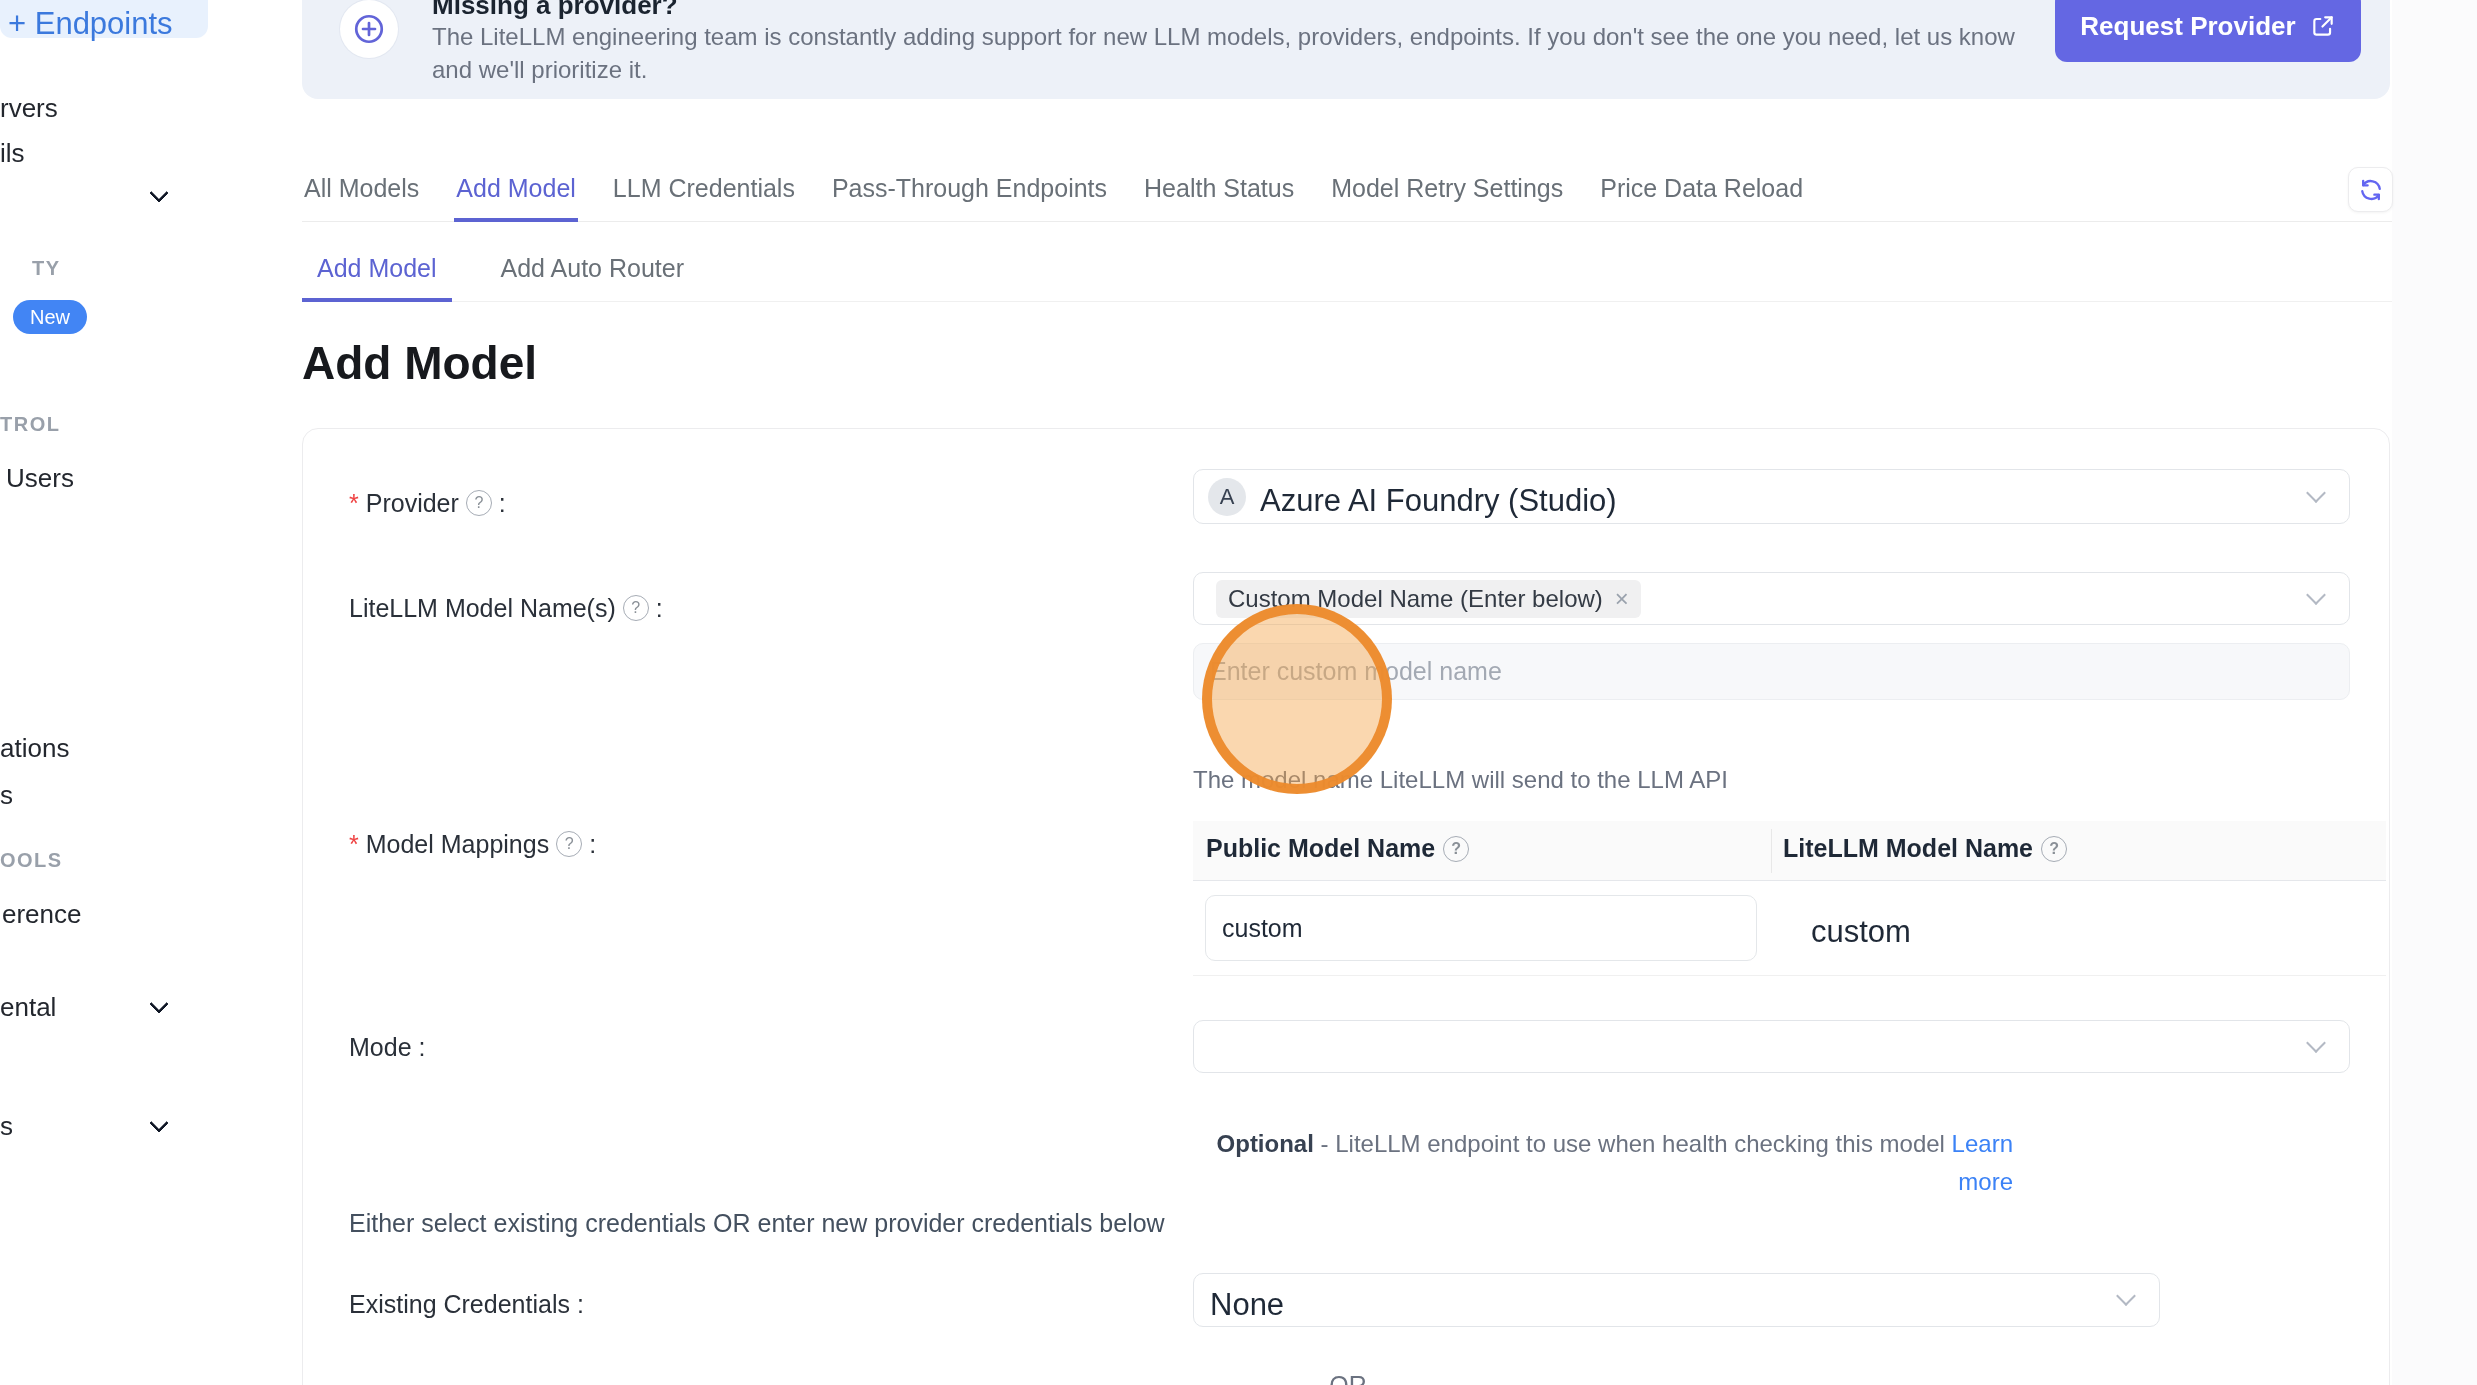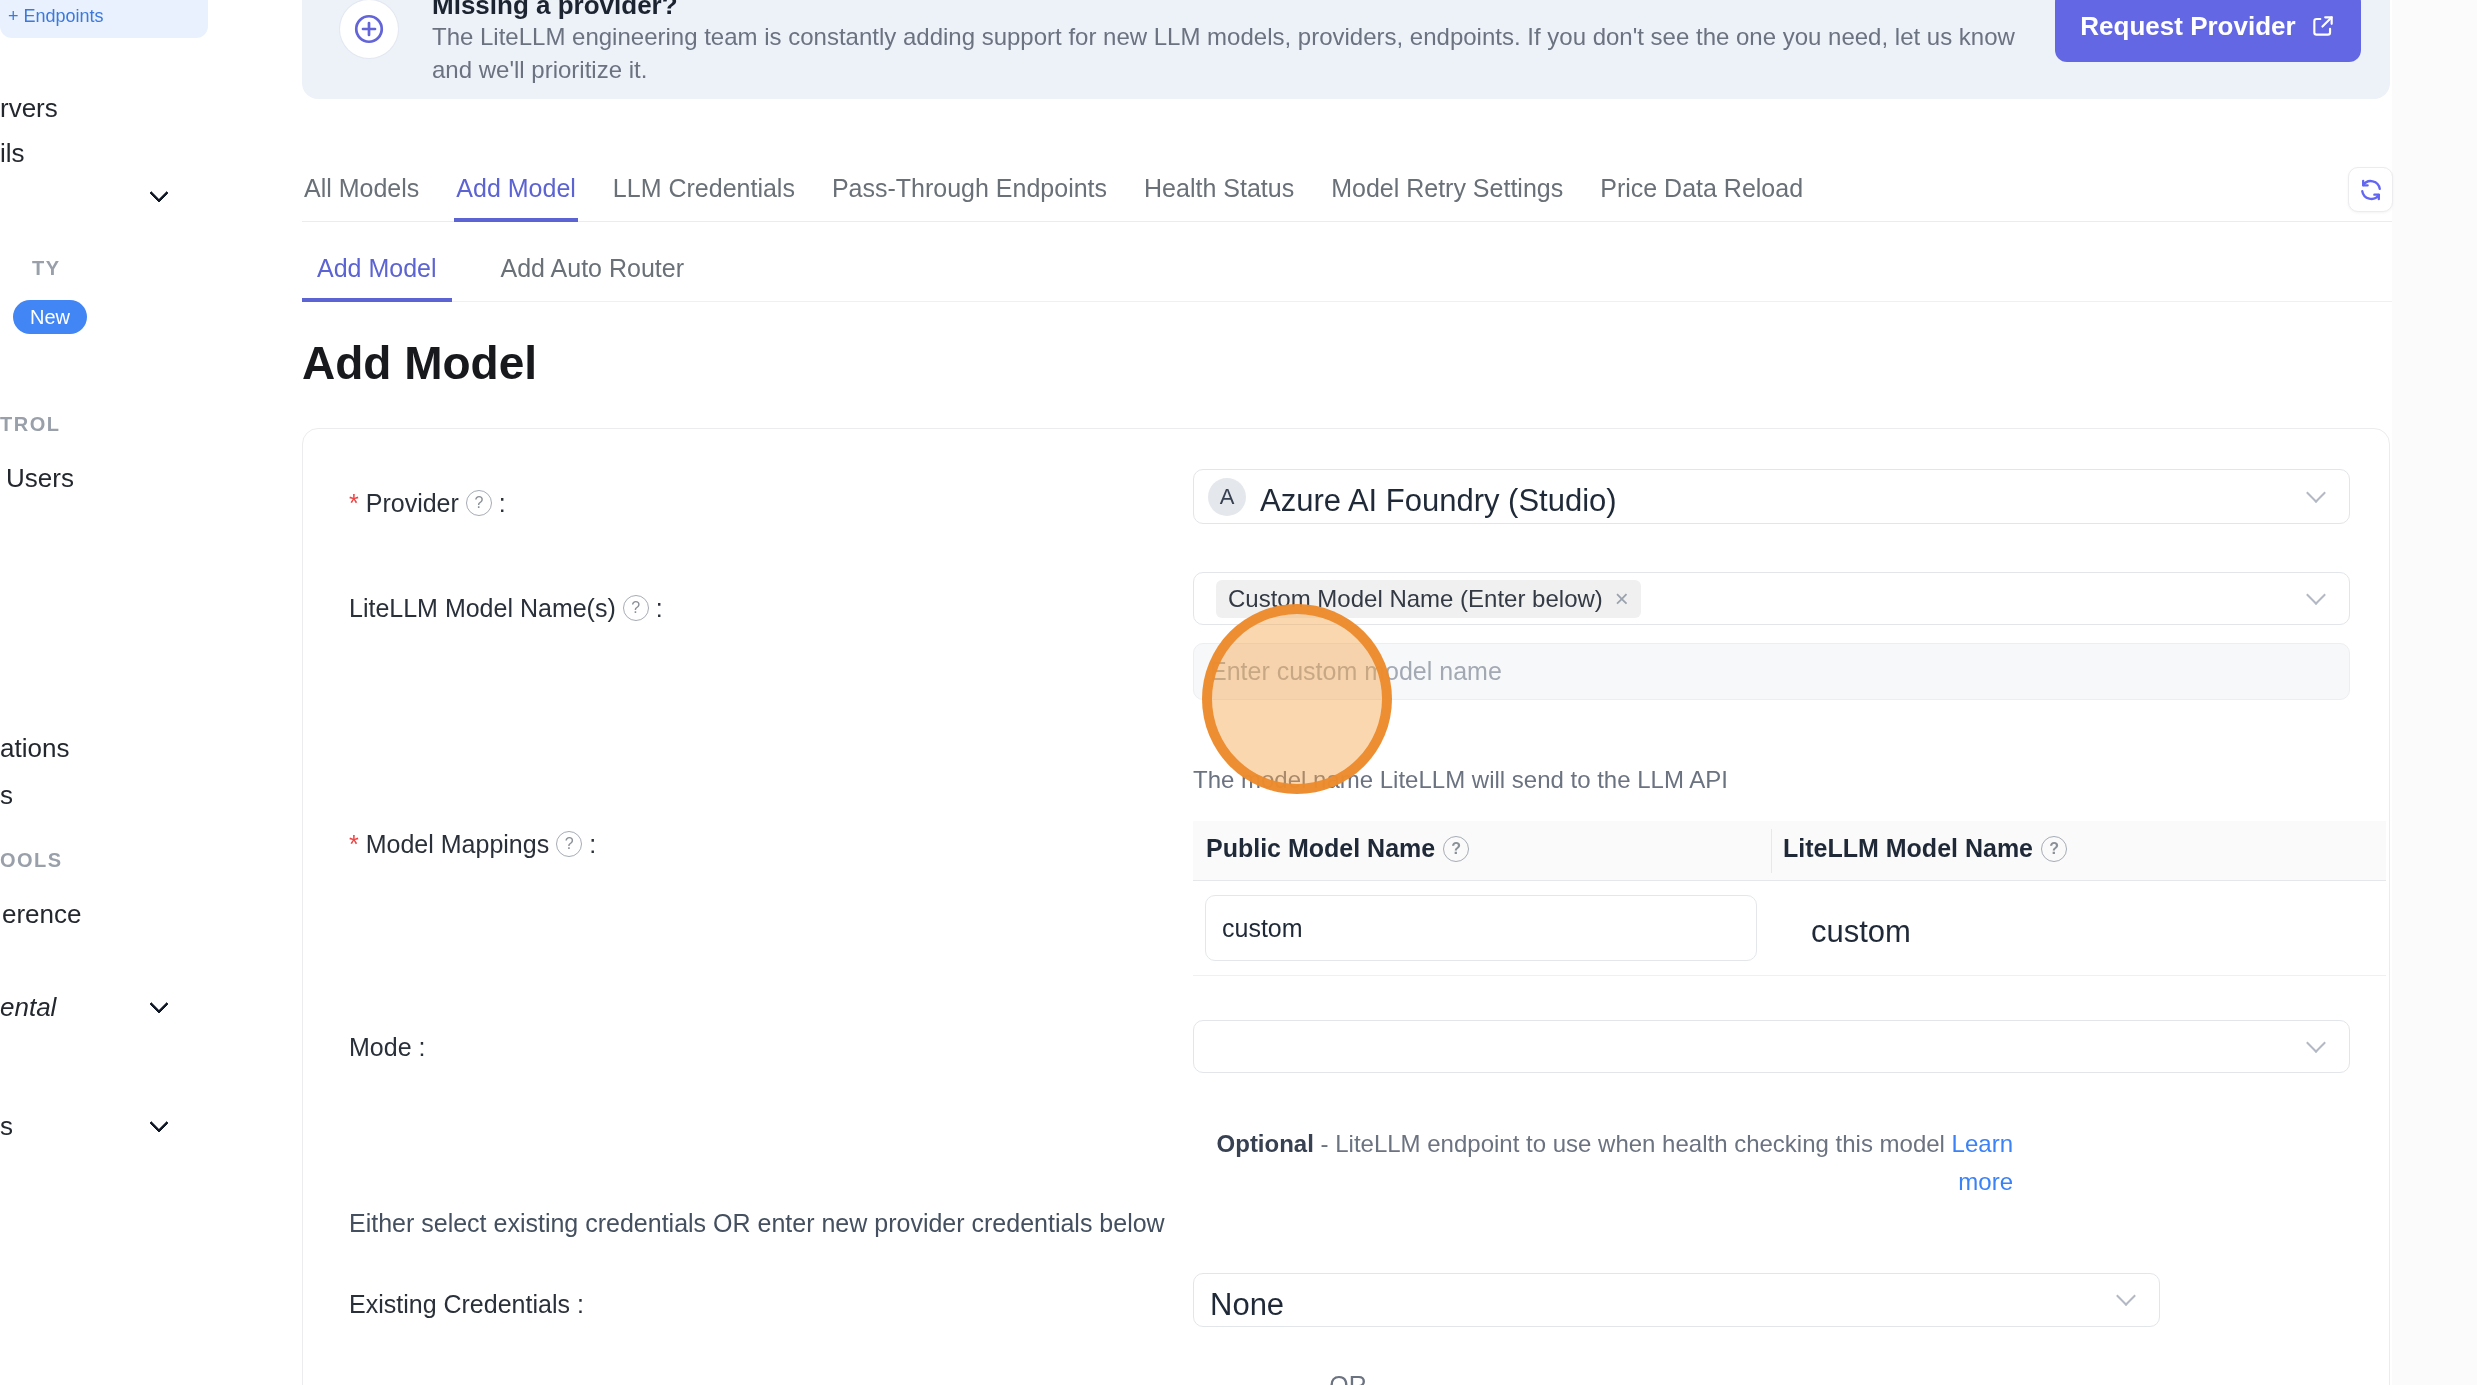--- a/index.html
+++ b/index.html
@@ -8,21 +8,21 @@
     position: relative; overflow: hidden; background:#ffffff;
     font-family: "Liberation Sans", "DejaVu Sans", sans-serif;
     color:#1f2937;
   }
   .abs { position:absolute; }
 
   
   .side-item { font-size:26px; color:#23272e; white-space:nowrap; }
   .side-section { font-size:20px; font-weight:700; color:#99a0aa; letter-spacing:1.5px; white-space:nowrap; }
   .side-active-bg { background:#e8f1fd; border-radius:12px; }
-  .side-active-label { font-size:18px; font-weight:500; color:#3b79dd; white-space:nowrap; }
+  .side-active-label { font-size:31px; font-weight:500; color:#3b79dd; white-space:nowrap; }
   .badge-new { background:#4285f4; color:#fff; font-size:20px; font-weight:500;
     border-radius:17px; width:74px; height:34px; display:flex; align-items:center; justify-content:center; }
   .chev-dark { width:14px; height:14px; border-right:3px solid #111827; border-bottom:3px solid #111827;
     transform:rotate(45deg); border-radius:2px; }
 
   
   .banner { background:#edf1f8; border-radius:16px; }
   .banner-title { font-size:26px; font-weight:700; color:#1b2430; }
   .banner-desc { font-size:24px; line-height:33px; color:#6b7280; }
   .icon-bubble { width:58px; height:58px; background:#ffffff; border-radius:50%;
@@ -85,21 +85,21 @@
   <div class="abs side-item" style="left:0;top:138px;">ils</div>
   <div class="abs chev-dark" style="left:152px;top:186px;"></div>
   <div class="abs side-section" style="left:0;top:257px;padding-left:32px;">TY</div>
   <div class="abs badge-new" style="left:13px;top:300px;">New</div>
   <div class="abs side-section" style="left:0;top:413px;">TROL</div>
   <div class="abs side-item" style="left:6px;top:463px;">Users</div>
   <div class="abs side-item" style="left:0;top:733px;">ations</div>
   <div class="abs side-item" style="left:0;top:780px;">s</div>
   <div class="abs side-section" style="left:0;top:849px;">OOLS</div>
   <div class="abs side-item" style="left:2px;top:899px;">erence</div>
-  <div class="abs side-item" style="left:0;top:992px;font-style:italic;">ental</div>
+  <div class="abs side-item" style="left:0;top:992px;">ental</div>
   <div class="abs chev-dark" style="left:152px;top:997px;"></div>
   <div class="abs side-item" style="left:0;top:1111px;">s</div>
   <div class="abs chev-dark" style="left:152px;top:1116px;"></div>
 </div>
 
 <div class="abs right-strip" style="left:2392px;top:0;width:85px;height:1385px;"></div>
 
 <div class="abs banner" style="left:302px;top:-44px;width:2088px;height:143px;">
   <div class="abs icon-bubble" style="left:38px;top:44px;">
     <svg width="36" height="36" viewBox="0 0 24 24" fill="none" stroke="#6264d8" stroke-width="1.8" stroke-linecap="round">

